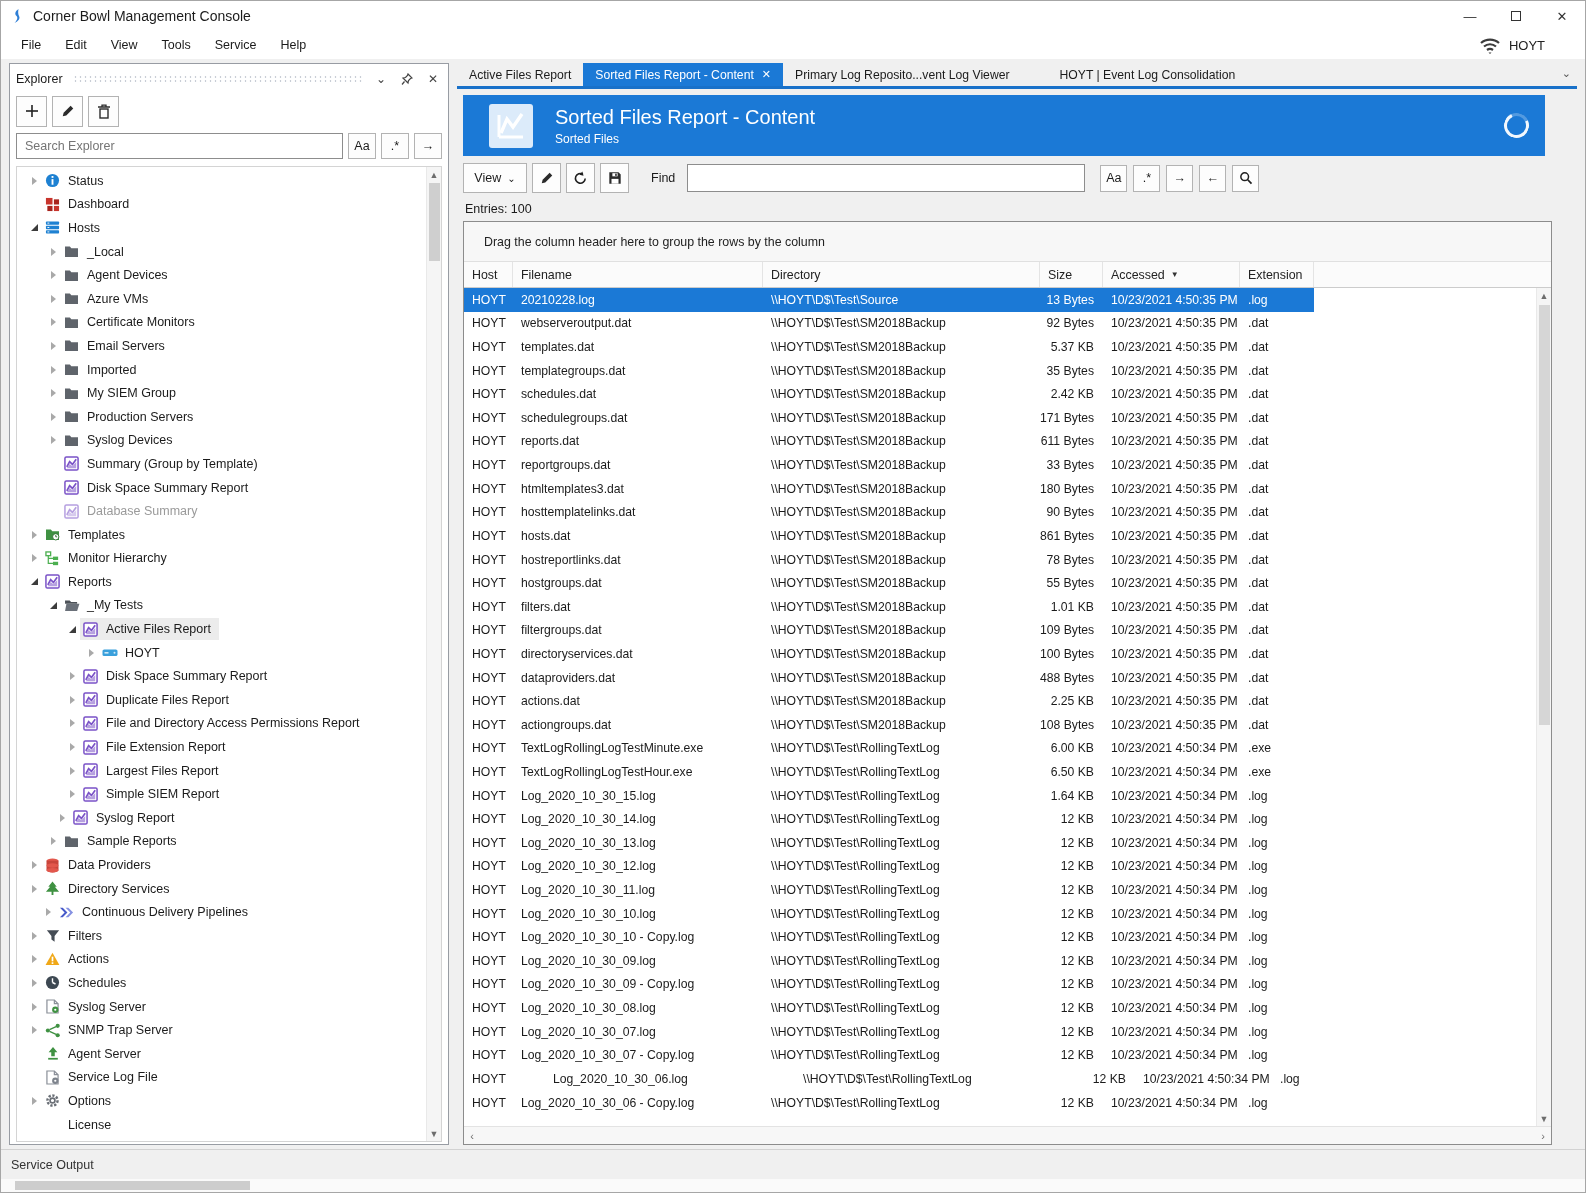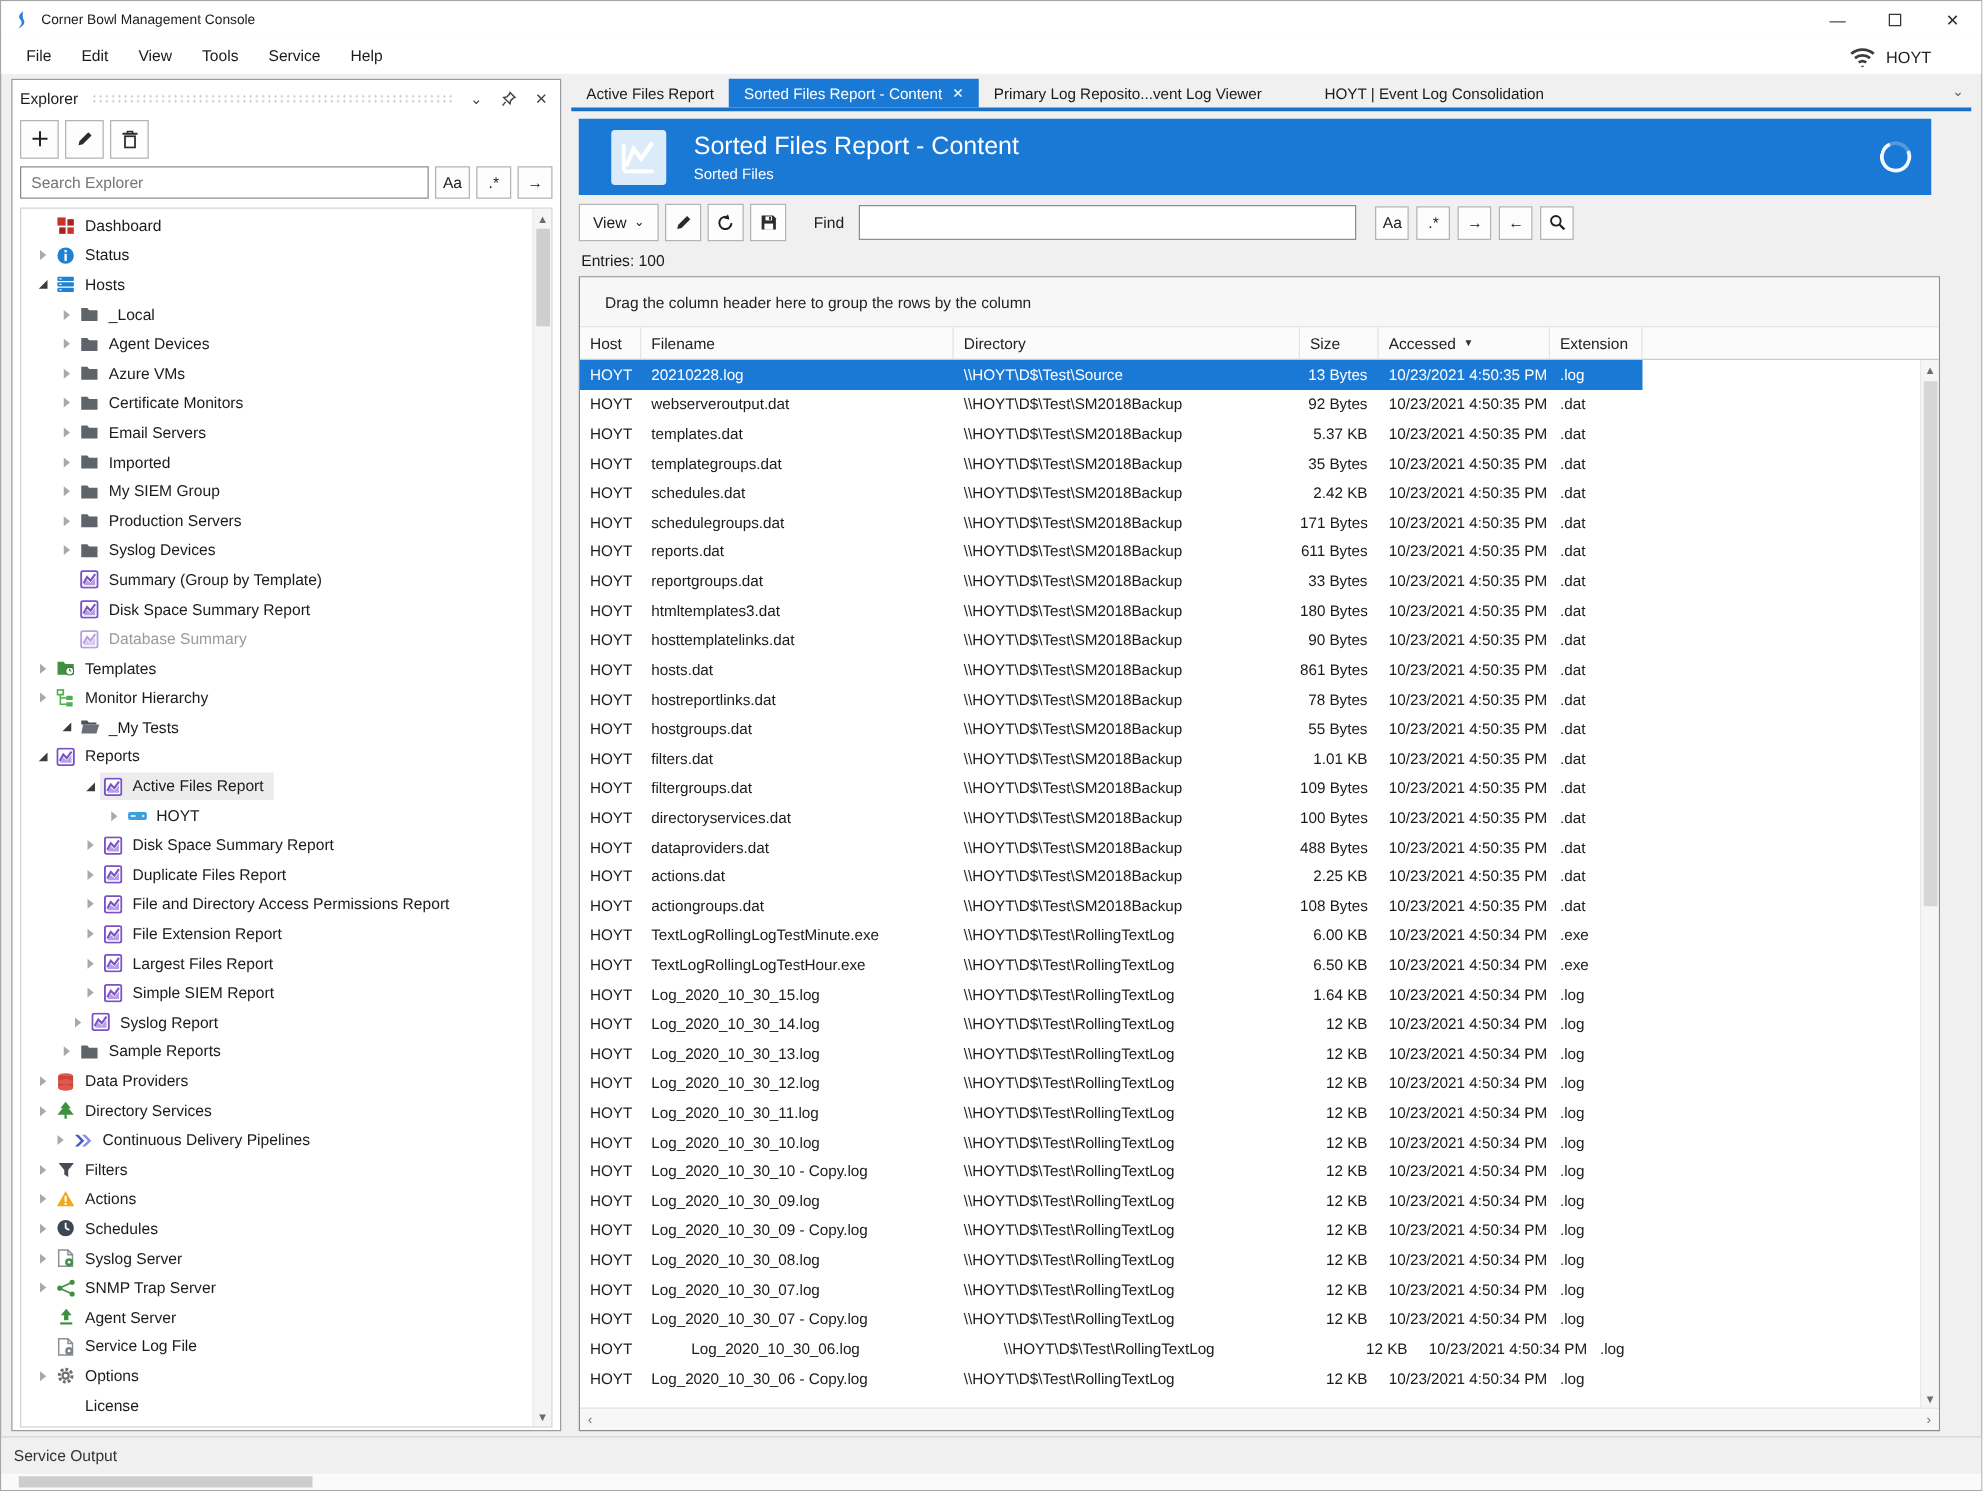--- a/index.html
+++ b/index.html
@@ -1,21 +1,21 @@
 <!DOCTYPE html>
 <html><head>
 <meta charset="utf-8">
 <style>
 *{margin:0;padding:0;box-sizing:border-box}
 html,body{width:1586px;height:1193px;overflow:hidden}
 body{font-family:"Liberation Sans",sans-serif;color:#1b1b1b;background:#fff}
 .window{width:1586px;height:1193px;border:1px solid #a6a6a6;display:flex;flex-direction:column;background:#f0f0f0}
 
 .titlebar{height:30px;background:#fff;display:flex;align-items:center;padding-left:8px;position:relative;flex:none}
-.titlebar .apptitle{font-size:11px;margin-left:8px}
+.titlebar .apptitle{font-size:14px;margin-left:8px}
 .wincontrols{position:absolute;right:0;top:0;display:flex}
 .winbtn{width:46px;height:30px;display:flex;align-items:center;justify-content:center;font-size:13px;color:#333}
 .maxglyph{width:10px;height:10px;border:1px solid #333}
 
 .menubar{height:28px;background:#fff;display:flex;align-items:center;padding-left:8px;position:relative;flex:none}
 .menuitem{padding:0 12px;font-size:12.5px;height:100%;display:flex;align-items:center}
 .connection{position:absolute;right:40px;top:0;height:28px;display:flex;align-items:center;gap:8px;font-size:13px;color:#222}
 
 .main{flex:1;display:flex;padding:4px 8px 0 8px;gap:8px;min-height:0}
 
@@ -173,46 +173,46 @@
       </div>
       <div class="exp-search">
         <input value="" placeholder="Search Explorer" style="">
         <div class="sbtn">Aa</div>
         <div class="sbtn">.*</div>
         <div class="sbtn">→</div>
       </div>
       <div class="tree">
         <div class="tree-inner" id="tree-root">
             <div class="tree-row" style="padding-left: 8px;">
+              <span class="tw">
+                <span class="tw-c"></span>
+              </span>
+              <span class="thl">
+                <span class="ticon">
+                  <svg width="15" height="15" viewBox="0 0 16 16">
+                    <circle cx="8" cy="8" r="7" fill="#1e81d2"></circle>
+                    <rect x="7" y="6.5" width="2" height="6" fill="#fff"></rect>
+                    <rect x="7" y="3.2" width="2" height="2" fill="#fff"></rect>
+                  </svg>
+                </span>
+                <span class="tlabel">Status</span>
+              </span>
+            </div>
+            <div class="tree-row" style="padding-left: 8px;">
               <span class="tw"></span>
               <span class="thl">
                 <span class="ticon">
                   <svg width="15" height="15" viewBox="0 0 16 16">
                     <rect x="1" y="1" width="7" height="7" fill="#c8342c"></rect>
                     <rect x="9.5" y="2.5" width="5.5" height="5.5" fill="#a8231c"></rect>
                     <rect x="2.5" y="9.5" width="5.5" height="5.5" fill="#a8231c"></rect>
                     <rect x="9.5" y="9.5" width="5.5" height="5.5" fill="#c8342c"></rect>
                   </svg>
                 </span>
                 <span class="tlabel">Dashboard</span>
-              </span>
-            </div>
-            <div class="tree-row" style="padding-left: 8px;">
-              <span class="tw">
-                <span class="tw-c"></span>
-              </span>
-              <span class="thl">
-                <span class="ticon">
-                  <svg width="15" height="15" viewBox="0 0 16 16">
-                    <circle cx="8" cy="8" r="7" fill="#1e81d2"></circle>
-                    <rect x="7" y="6.5" width="2" height="6" fill="#fff"></rect>
-                    <rect x="7" y="3.2" width="2" height="2" fill="#fff"></rect>
-                  </svg>
-                </span>
-                <span class="tlabel">Status</span>
               </span>
             </div>
             <div class="tree-row" style="padding-left: 8px;">
               <span class="tw">
                 <span class="tw-e"></span>
               </span>
               <span class="thl">
                 <span class="ticon">
                   <svg width="15" height="15" viewBox="0 0 16 16">
                     <rect x="1" y="1.5" width="14" height="3.6" rx="0.8" fill="#1e81d2"></rect>
@@ -407,47 +407,47 @@
                   <svg width="15" height="15" viewBox="0 0 16 16">
                     <rect x="1" y="1" width="5" height="4" fill="none" stroke="#4caf50" stroke-width="1.4"></rect>
                     <rect x="8.5" y="6" width="5.5" height="3.6" fill="#4caf50"></rect>
                     <rect x="8.5" y="11.5" width="5.5" height="3.6" fill="#4caf50"></rect>
                     <path d="M3.5 5 V13.3 H8.5 M3.5 7.8 H8.5" stroke="#4caf50" stroke-width="1.3" fill="none"></path>
                   </svg>
                 </span>
                 <span class="tlabel">Monitor Hierarchy</span>
               </span>
             </div>
+            <div class="tree-row" style="padding-left: 8px;">
+              <span class="tw">
+                <span class="tw-e"></span>
+              </span>
+              <span class="thl">
+                <span class="ticon">
+                  <svg width="15" height="15" viewBox="0 0 16 16">
+                    <rect x="1" y="1" width="14" height="14" rx="1.5" fill="#fff" stroke="#7a52c7" stroke-width="1.6"></rect>
+                    <polyline points="3,11.5 6,6 9,9 13,3.5" stroke="#7a52c7" stroke-width="1.8" fill="none"></polyline>
+                    <polygon points="3,13 6,8.5 9,11 13,6.5 13,13" fill="#7a52c7" opacity="0.55"></polygon>
+                  </svg>
+                </span>
+                <span class="tlabel">Reports</span>
+              </span>
+            </div>
             <div class="tree-row" style="padding-left: 27px;">
               <span class="tw">
                 <span class="tw-e"></span>
               </span>
               <span class="thl">
                 <span class="ticon">
                   <svg width="16" height="13" viewBox="0 0 17 14">
                     <path d="M1 1.5 H6 L7.5 3.3 H14 V5 H1 Z" fill="#4c5158"></path>
                     <path d="M2.5 5 H16.5 L14 12.8 H1 Z" fill="#6a7079"></path>
                   </svg>
                 </span>
                 <span class="tlabel">_My Tests</span>
-              </span>
-            </div>
-            <div class="tree-row" style="padding-left: 8px;">
-              <span class="tw">
-                <span class="tw-e"></span>
-              </span>
-              <span class="thl">
-                <span class="ticon">
-                  <svg width="15" height="15" viewBox="0 0 16 16">
-                    <rect x="1" y="1" width="14" height="14" rx="1.5" fill="#fff" stroke="#7a52c7" stroke-width="1.6"></rect>
-                    <polyline points="3,11.5 6,6 9,9 13,3.5" stroke="#7a52c7" stroke-width="1.8" fill="none"></polyline>
-                    <polygon points="3,13 6,8.5 9,11 13,6.5 13,13" fill="#7a52c7" opacity="0.55"></polygon>
-                  </svg>
-                </span>
-                <span class="tlabel">Reports</span>
               </span>
             </div>
             <div class="tree-row" style="padding-left: 46px;">
               <span class="tw">
                 <span class="tw-e"></span>
               </span>
               <span class="thl sel">
                 <span class="ticon">
                   <svg width="15" height="15" viewBox="0 0 16 16">
                     <rect x="1" y="1" width="14" height="14" rx="1.5" fill="#fff" stroke="#7a52c7" stroke-width="1.6"></rect>

